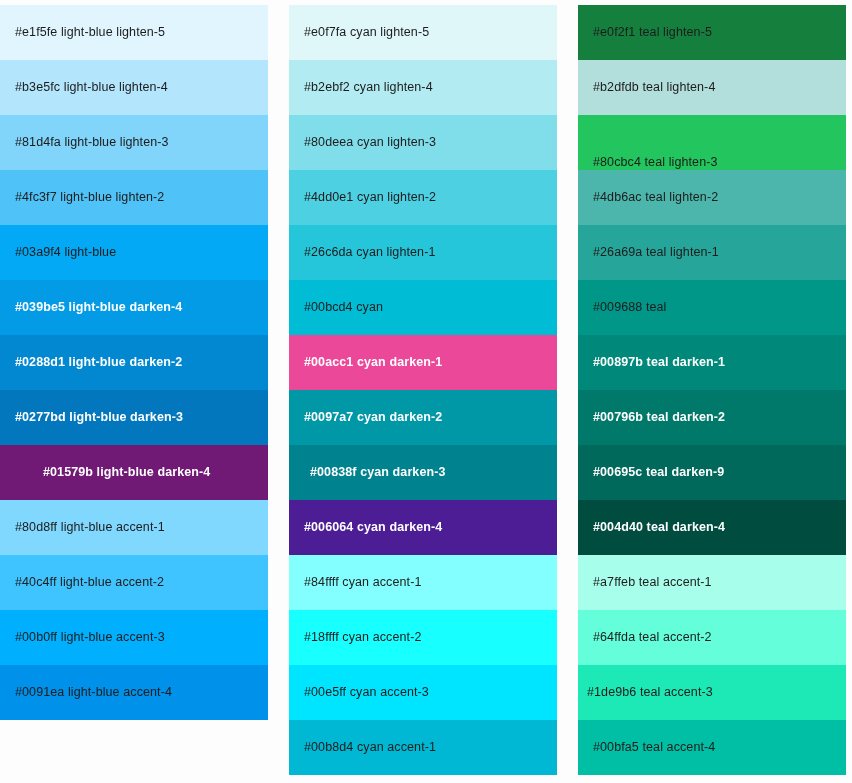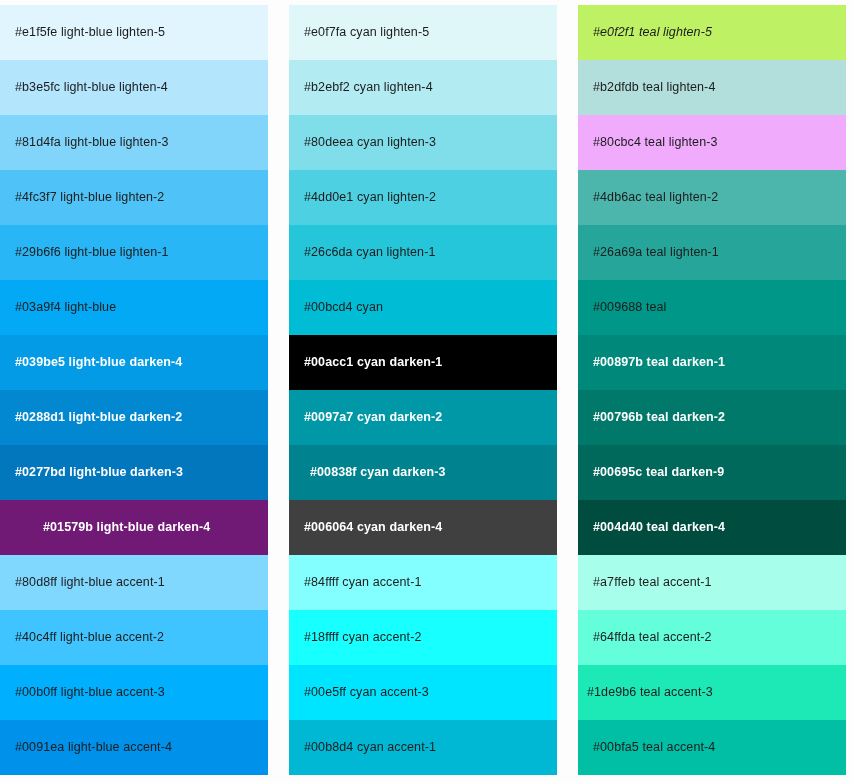--- a/index.html
+++ b/index.html
@@ -63,23 +63,20 @@
       </div>
       <div class="swatch text-dark" style="background-color: rgb(179, 229, 252);">
         <span class="swatch-label">#b3e5fc light-blue lighten-4</span>
       </div>
       <div class="swatch text-dark" style="background-color: rgb(129, 212, 250);">
         <span class="swatch-label">#81d4fa light-blue lighten-3</span>
       </div>
       <div class="swatch text-dark" style="background-color: rgb(79, 195, 247);">
         <span class="swatch-label">#4fc3f7 light-blue lighten-2</span>
       </div>
-      <div class="swatch text-dark" style="background-color: rgb(41, 182, 246);">
-        <span class="swatch-label">#29b6f6 light-blue lighten-1</span>
-      </div>
       <div class="swatch text-dark" style="background-color: rgb(3, 169, 244);">
         <span class="swatch-label">#03a9f4 light-blue</span>
       </div>
       <div class="swatch text-light" style="background-color: rgb(3, 155, 229);">
         <span class="swatch-label">#039be5 light-blue darken-4</span>
       </div>
       <div class="swatch text-light" style="background-color: rgb(2, 136, 209);">
         <span class="swatch-label">#0288d1 light-blue darken-2</span>
       </div>
       <div class="swatch text-light" style="background-color: rgb(2, 119, 189);">
@@ -113,53 +110,53 @@
       </div>
       <div class="swatch text-dark" style="background-color: rgb(77, 208, 225);">
         <span class="swatch-label">#4dd0e1 cyan lighten-2</span>
       </div>
       <div class="swatch text-dark" style="background-color: rgb(38, 198, 218);">
         <span class="swatch-label">#26c6da cyan lighten-1</span>
       </div>
       <div class="swatch text-dark" style="background-color: rgb(0, 188, 212);">
         <span class="swatch-label">#00bcd4 cyan</span>
       </div>
-      <div class="swatch text-light" style="background-color: #000000;">
+      <div class="swatch text-light" style="background-color: #ec4899;">
         <span class="swatch-label">#00acc1 cyan darken-1</span>
       </div>
       <div class="swatch text-light" style="background-color: rgb(0, 151, 167);">
         <span class="swatch-label">#0097a7 cyan darken-2</span>
       </div>
       <div class="swatch text-light" style="background-color: rgb(0, 131, 143); padding-left: 21px;">
         <span class="swatch-label">#00838f cyan darken-3</span>
       </div>
-      <div class="swatch text-light" style="background-color: #404040;">
+      <div class="swatch text-light" style="background-color: #4c1d95;">
         <span class="swatch-label">#006064 cyan darken-4</span>
       </div>
       <div class="swatch text-dark" style="background-color: rgb(132, 255, 255);">
         <span class="swatch-label">#84ffff cyan accent-1</span>
       </div>
       <div class="swatch text-dark" style="background-color: rgb(24, 255, 255);">
         <span class="swatch-label">#18ffff cyan accent-2</span>
       </div>
       <div class="swatch text-dark" style="background-color: rgb(0, 229, 255);">
         <span class="swatch-label">#00e5ff cyan accent-3</span>
       </div>
       <div class="swatch text-dark" style="background-color: rgb(0, 184, 212);">
         <span class="swatch-label">#00b8d4 cyan accent-1</span>
       </div>
     </div>
     <div class="palette-column">
-      <div class="swatch text-dark" style="background-color: #bef264; font-style: italic;">
+      <div class="swatch text-dark" style="background-color: #15803d;">
         <span class="swatch-label">#e0f2f1 teal lighten-5</span>
       </div>
       <div class="swatch text-dark" style="background-color: rgb(178, 223, 219);">
         <span class="swatch-label">#b2dfdb teal lighten-4</span>
       </div>
-      <div class="swatch text-dark" style="background-color: #f0abfc;">
+      <div class="swatch text-dark" style="background-color: #22c55e; align-items: flex-end;">
         <span class="swatch-label">#80cbc4 teal lighten-3</span>
       </div>
       <div class="swatch text-dark" style="background-color: rgb(77, 182, 172);">
         <span class="swatch-label">#4db6ac teal lighten-2</span>
       </div>
       <div class="swatch text-dark" style="background-color: rgb(38, 166, 154);">
         <span class="swatch-label">#26a69a teal lighten-1</span>
       </div>
       <div class="swatch text-dark" style="background-color: rgb(0, 150, 136);">
         <span class="swatch-label">#009688 teal</span>

